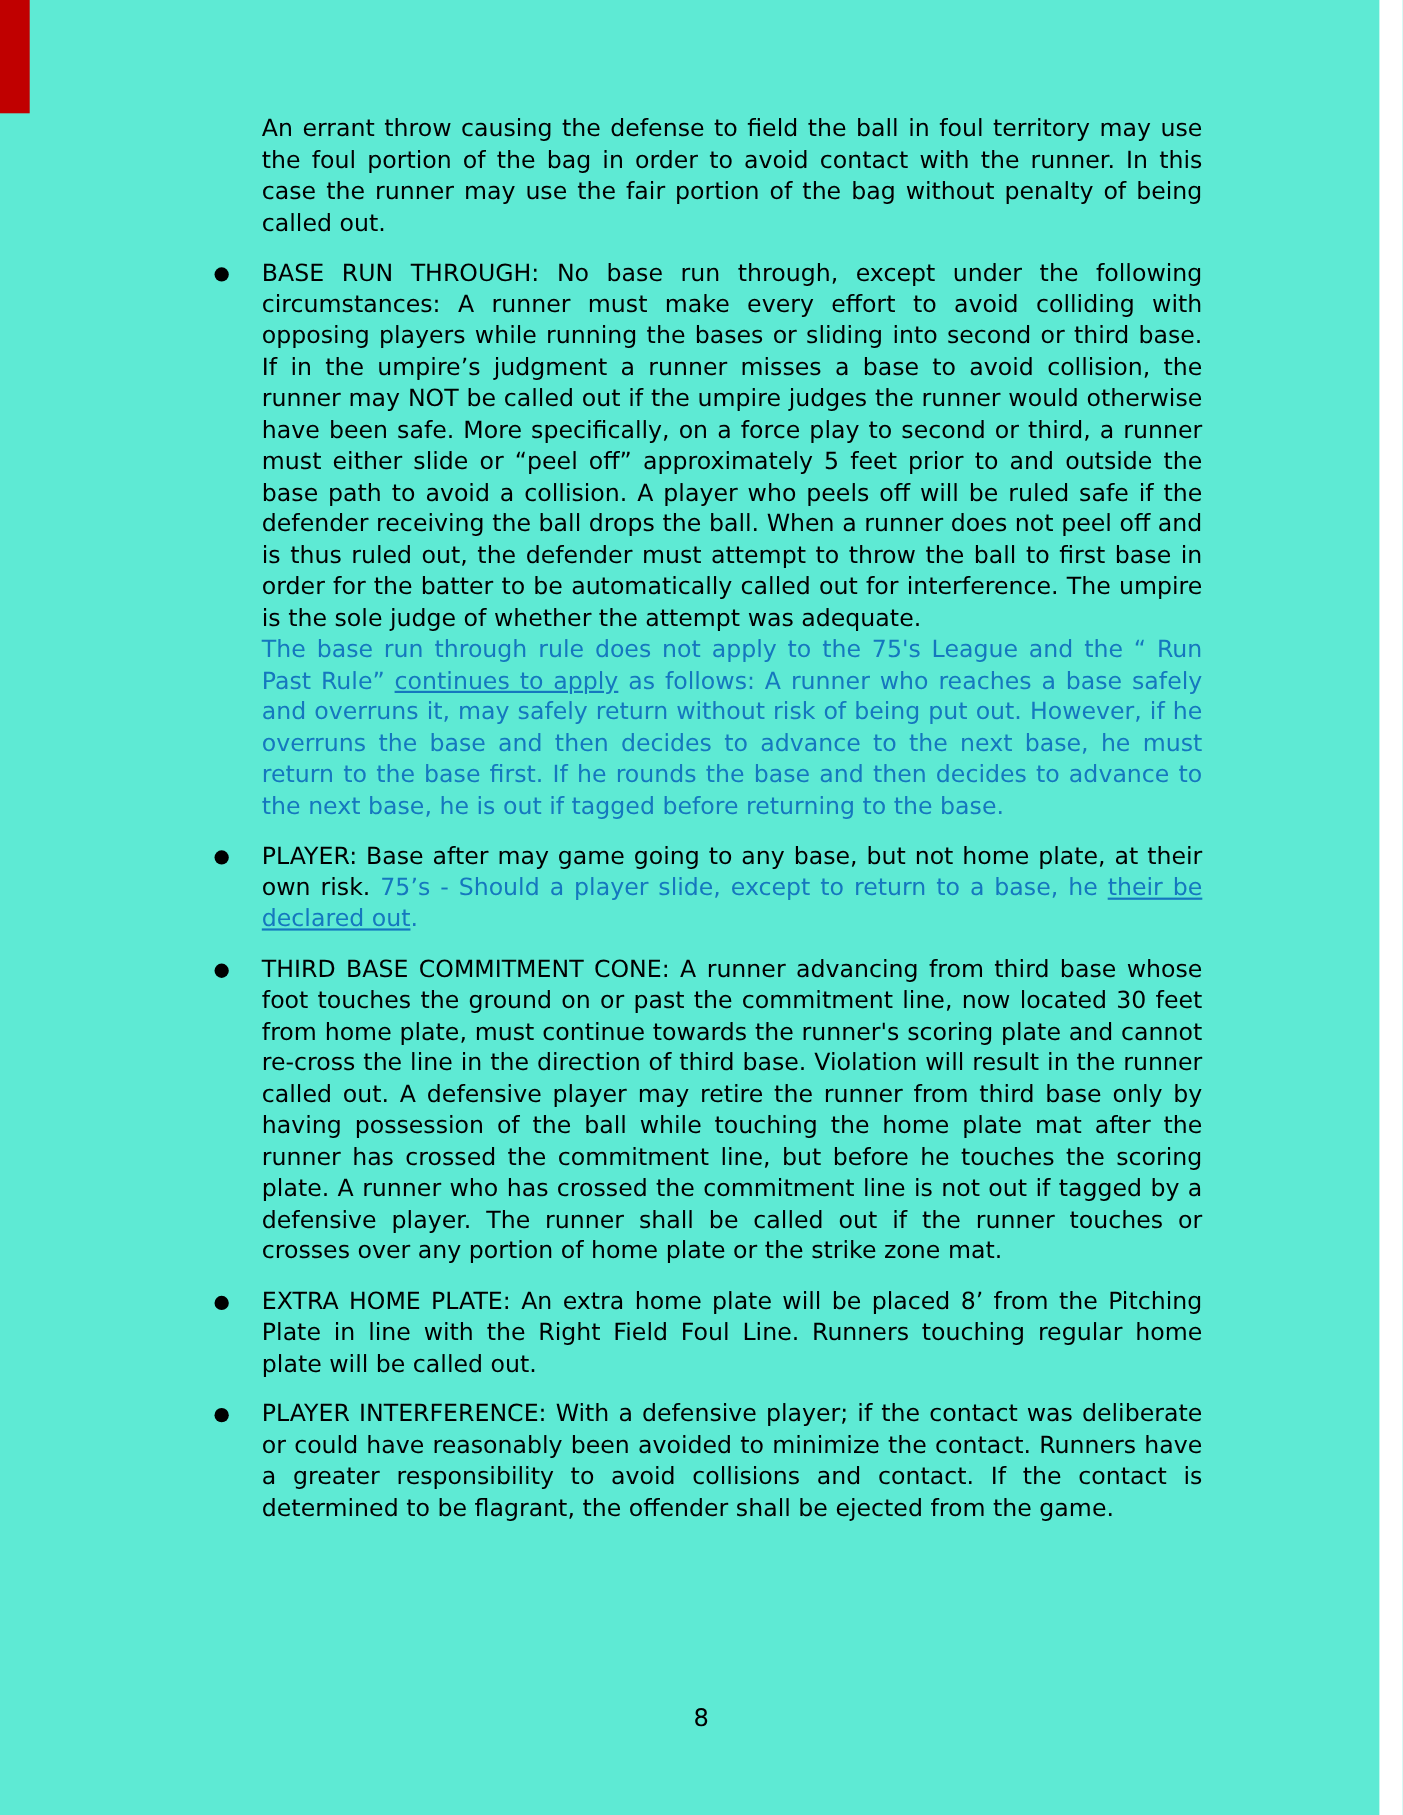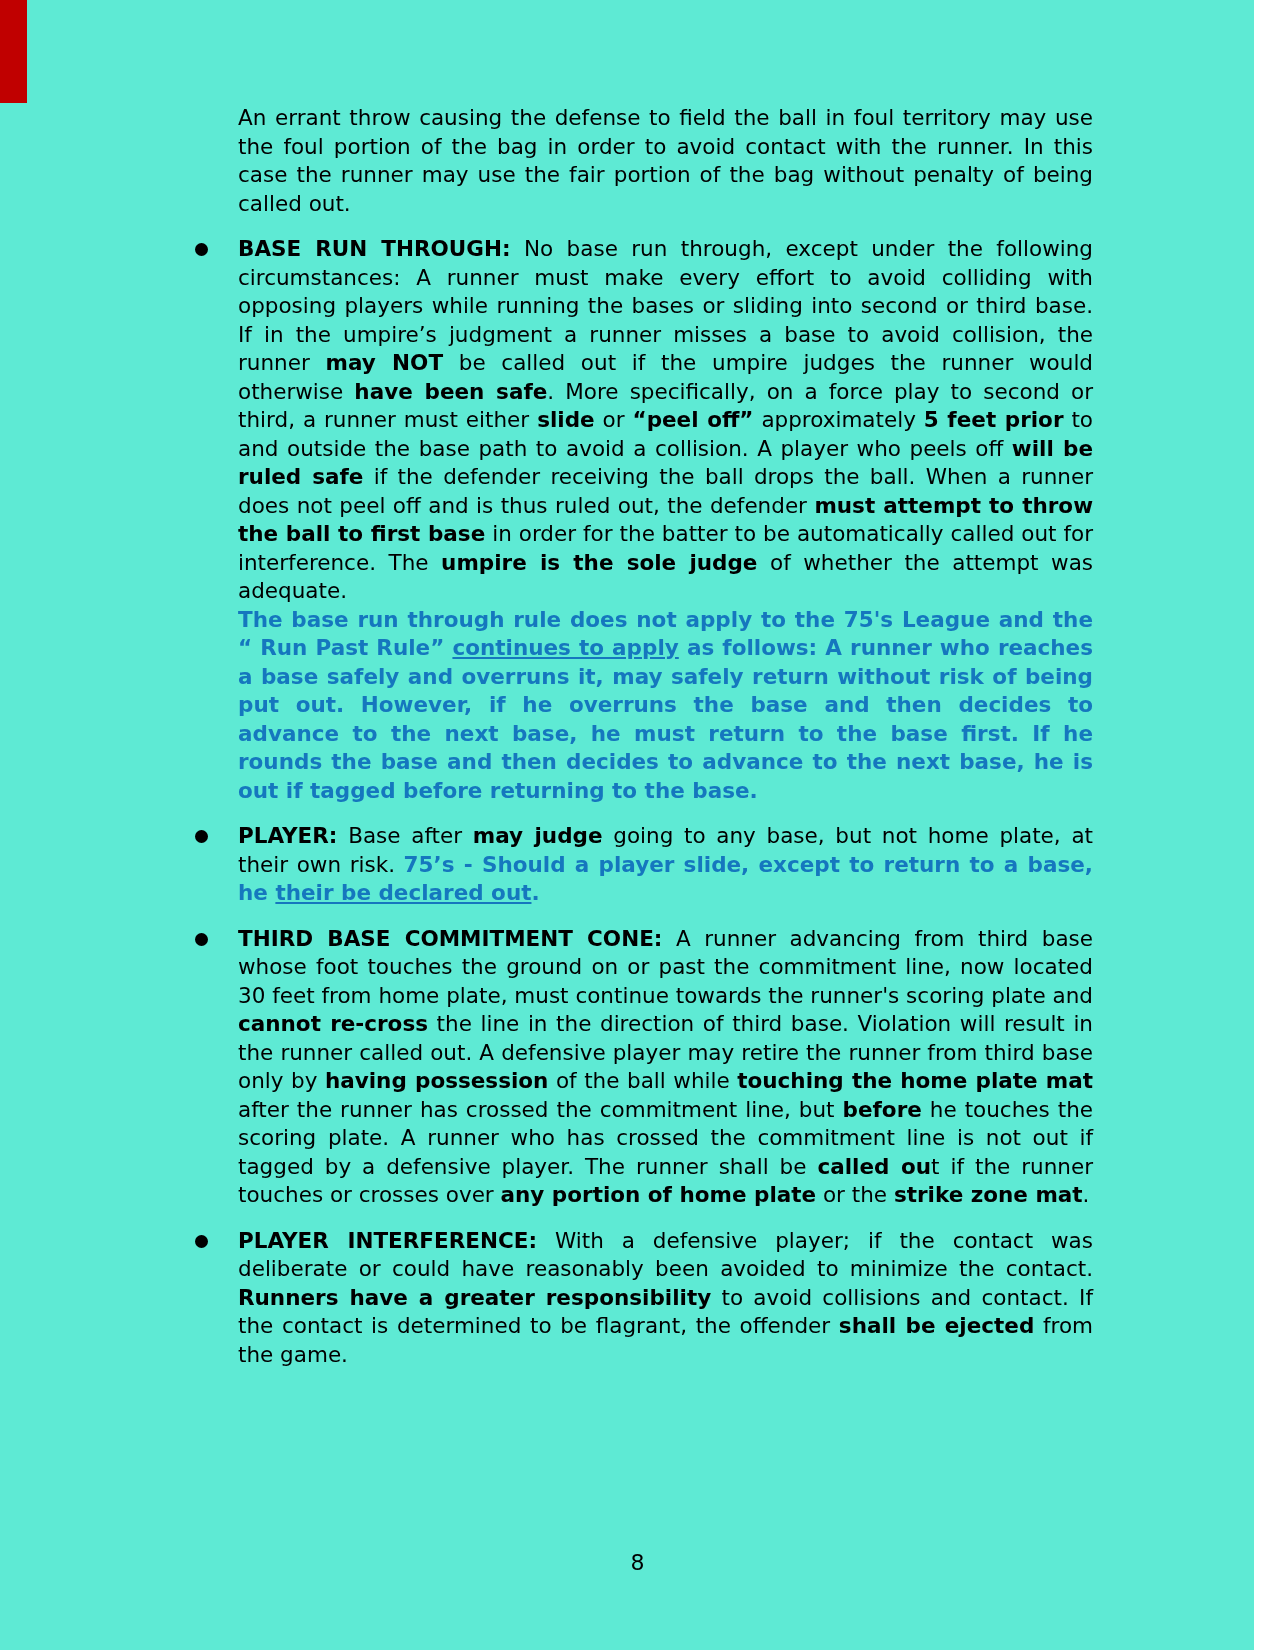--- a/index.html
+++ b/index.html
@@ -50,21 +50,21 @@
     left: -43px;
     top: 8px;
     width: 13px;
     height: 13px;
     border-radius: 50%;
     background: #000000;
   }
   .rp {
     text-align: justify;
   }
-  .b { font-weight: bold; }
+  .b { font-weight: normal; }
   .c-blue { color: var(--accent, #1577be); }
   .u { text-decoration: underline; }
   .footer {
     position: absolute;
     left: 0;
     top: 1549px;
     width: 1275px;
     text-align: center;
     font-size: 22px;
     line-height: 28px;
@@ -78,25 +78,29 @@
   <main class="doc">
     <p class="intro"><span>An errant throw causing the defense to field the ball in foul territory may use the foul portion of the bag in order to avoid contact with the runner. In this case the runner may use the fair portion of the bag without penalty of being called out.</span></p>
     <ul class="rules">
         <li class="rule">
           <span class="bullet"></span>
           <div class="rp"><span class="b">BASE RUN THROUGH:</span><span> No base run through, except under the following circumstances:  A runner must make every effort to avoid colliding with opposing players while running the bases or sliding into second or third base.  If in the umpire’s judgment a runner misses a base to avoid collision, the runner </span><span class="b">may NOT</span><span> be called out if the umpire judges the runner would otherwise </span><span class="b">have been safe</span><span>. More specifically, on a force play to second or third, a runner must either </span><span class="b">slide</span><span> or </span><span class="b">“peel off”</span><span> approximately </span><span class="b">5 feet prior</span><span> to and outside the base path to avoid a collision. A player who peels off </span><span class="b">will be ruled safe</span><span> if the defender receiving the ball drops the ball. When a runner does not peel off and is thus ruled out, the defender </span><span class="b">must attempt to throw the ball to first base</span><span> in order for the batter to be automatically called out for interference. The </span><span class="b">umpire  is the  sole judge</span><span> of whether the attempt was adequate.</span></div>
           <div class="rp"><span class="b c-blue">The base run through rule does not apply to the 75's League and the “ Run Past Rule” </span><span class="b c-blue u">continues to apply</span><span class="b c-blue"> as follows:   A runner who reaches a base safely and overruns it,  may safely return without risk of being  put out.  However, if he overruns the base and then decides to  advance to the next base, he must return to the base first.  If he rounds the base and  then decides to advance to the next base, he is out if tagged before returning to the base.</span></div>
         </li>
         <li class="rule">
           <span class="bullet"></span>
-          <div class="rp"><span class="b">PLAYER:</span><span> Base after </span><span class="b">may judge</span><span> going to any base, but not home plate, at their own risk.  </span><span class="b c-blue">75’s - Should a player slide, except to return to a base, he </span><span class="b c-blue u">their be declared out</span><span class="b c-blue">.</span></div>
+          <div class="rp"><span class="b">PLAYER:</span><span> Base after </span><span class="b">may game</span><span> going to any base, but not home plate, at their own risk.  </span><span class="b c-blue">75’s - Should a player slide, except to return to a base, he </span><span class="b c-blue u">their be declared out</span><span class="b c-blue">.</span></div>
         </li>
         <li class="rule">
           <span class="bullet"></span>
           <div class="rp"><span class="b">THIRD BASE COMMITMENT CONE:</span><span>  A runner advancing from third base whose foot touches the ground on or past the commitment line, now located 30 feet from home plate, must continue towards the runner's scoring plate and </span><span class="b">cannot re-cross</span><span> the line in the direction of third base. Violation will result in the runner called out.  A defensive player may retire the runner from third base only by </span><span class="b">having possession</span><span> of the ball while </span><span class="b">touching the home plate mat</span><span>  after the runner has crossed the commitment line, but </span><span class="b">before</span><span> he touches the scoring plate. A runner who has crossed the commitment line is not out if tagged by a defensive player.   The runner shall be </span><span class="b">called ou</span><span>t if the runner touches or crosses over </span><span class="b">any portion of home plate</span><span> or the </span><span class="b">strike zone mat</span><span>.</span></div>
+        </li>
+        <li class="rule">
+          <span class="bullet"></span>
+          <div class="rp"><span class="b">EXTRA HOME PLATE:</span><span> An extra home plate will be placed 8’ from the Pitching Plate in line with the Right Field Foul Line. Runners touching regular home plate will be called out.</span></div>
         </li>
         <li class="rule">
           <span class="bullet"></span>
           <div class="rp"><span class="b">PLAYER INTERFERENCE:</span><span> With a defensive player; if the contact was deliberate  or  could have reasonably been avoided to minimize the contact. </span><span class="b">Runners have a greater responsibility</span><span> to avoid collisions and contact. If the contact is determined  to be flagrant, the offender </span><span class="b">shall be ejected</span><span> from the game.</span></div>
         </li>
       </ul>
   </main>
   <div class="footer">
     <span>8</span>
   </div>

